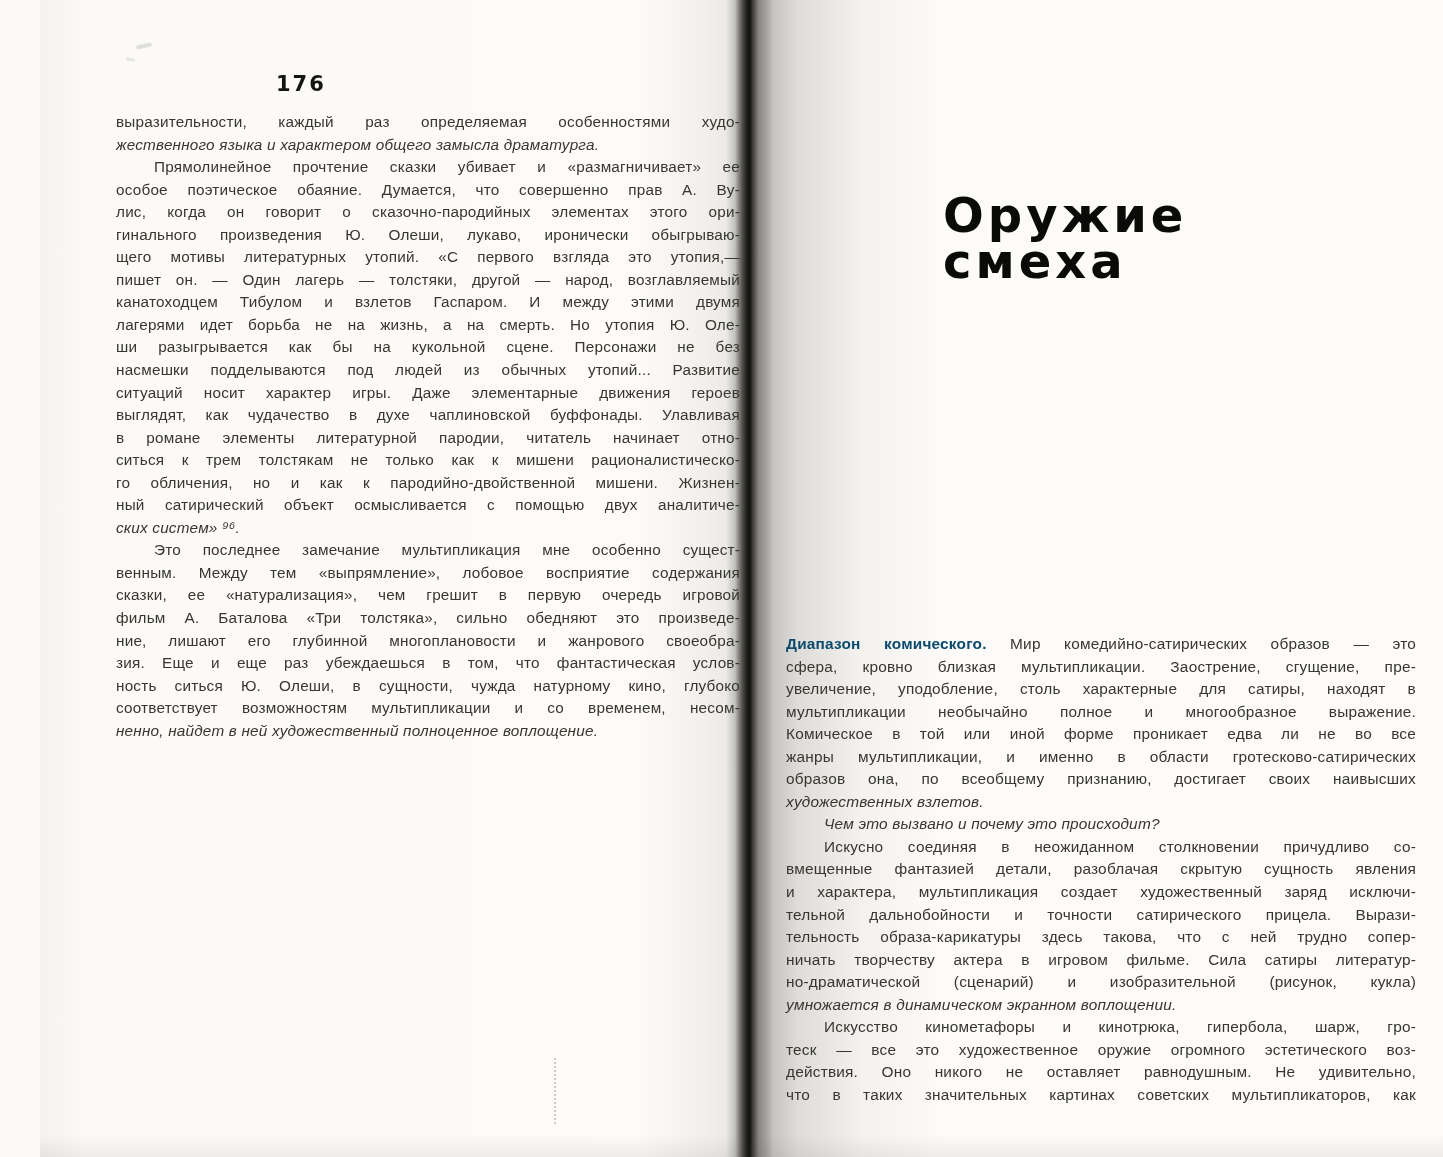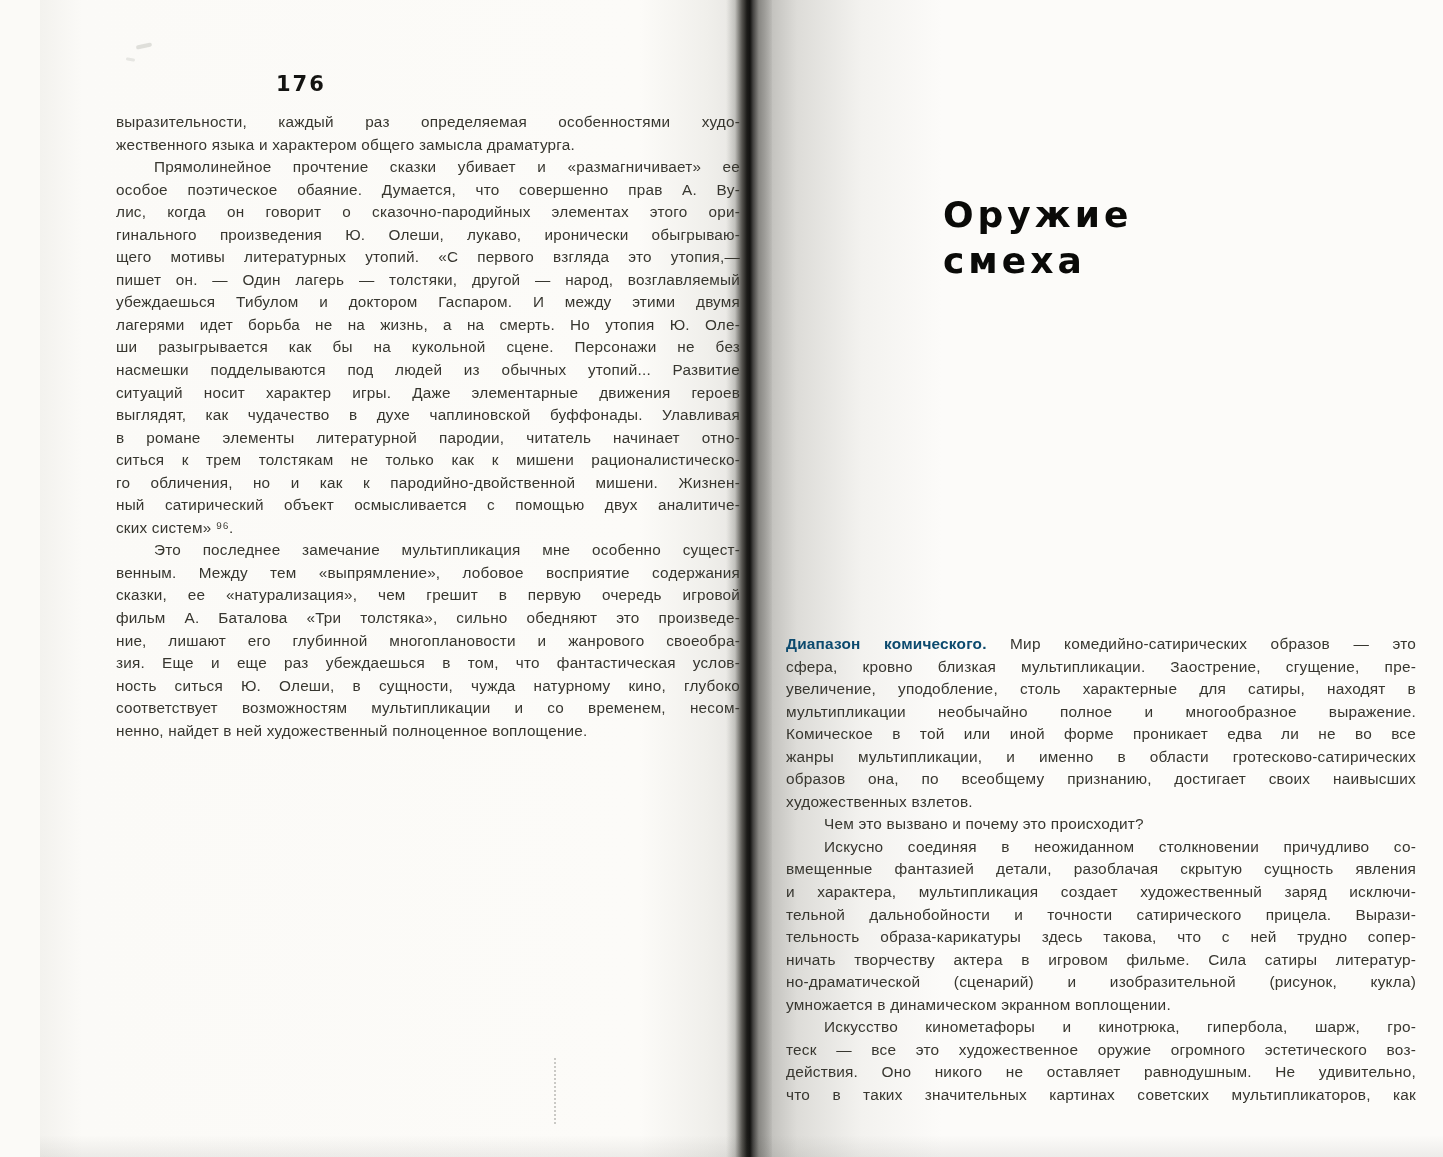--- a/index.html
+++ b/index.html
@@ -49,31 +49,31 @@
     position:absolute;left:236px;top:72px;
     font-size:21px;font-weight:700;letter-spacing:2px;color:#141412;
     font-family:"DejaVu Sans","Liberation Sans",sans-serif;
   }
   .textcol{position:absolute;color:#37362f;}
   .textcol .line{
     text-align:justify;text-align-last:justify;
     line-height:22.55px;height:22.55px;white-space:normal;
     letter-spacing:.2px;
   }
-  .textcol .line.last{text-align-last:left;}
+  .textcol .line.last{text-align-last:left;font-style:italic;}
   .textcol .line.indent{text-indent:38px;}
   .textcol b{font-weight:700;color:#0c4a6e;}
 
   .col-left{left:76px;top:111px;width:624px;font-size:15.3px;}
   .col-right{left:746px;top:633px;width:630px;font-size:15.4px;}
 
   .chapter{
     position:absolute;left:903px;top:192px;
     font-family:"DejaVu Sans","Liberation Sans",sans-serif;
-    font-weight:700;font-size:36px;line-height:46px;
+    font-weight:700;font-size:48px;line-height:46px;
     letter-spacing:4px;color:#0a0a08;
   }
 </style>
 </head>
 <body>
 
 <div class="scan">
 
   <div class="page-left"></div>
   <div class="page-right"></div>
@@ -92,21 +92,21 @@
         <div class="line">выразительности, каждый раз определяемая особенностями худо-</div>
         <div class="line last">жественного языка и характером общего замысла драматурга.</div>
       </div>
       <div class="para">
         <div class="line indent">Прямолинейное прочтение сказки убивает и «размагничивает» ее</div>
         <div class="line">особое поэтическое обаяние. Думается, что совершенно прав А. Ву-</div>
         <div class="line">лис, когда он говорит о сказочно-пародийных элементах этого ори-</div>
         <div class="line">гинального произведения Ю. Олеши, лукаво, иронически обыгрываю-</div>
         <div class="line">щего мотивы литературных утопий. «С первого взгляда это утопия,—</div>
         <div class="line">пишет он. — Один лагерь — толстяки, другой — народ, возглавляемый</div>
-        <div class="line">убеждаешься Тибулом и доктором Гаспаром. И между этими двумя</div>
+        <div class="line">канатоходцем Тибулом и взлетов Гаспаром. И между этими двумя</div>
         <div class="line">лагерями идет борьба не на жизнь, а на смерть. Но утопия Ю. Оле-</div>
         <div class="line">ши разыгрывается как бы на кукольной сцене. Персонажи не без</div>
         <div class="line">насмешки подделываются под людей из обычных утопий... Развитие</div>
         <div class="line">ситуаций носит характер игры. Даже элементарные движения героев</div>
         <div class="line">выглядят, как чудачество в духе чаплиновской буффонады. Улавливая</div>
         <div class="line">в романе элементы литературной пародии, читатель начинает отно-</div>
         <div class="line">ситься к трем толстякам не только как к мишени рационалистическо-</div>
         <div class="line">го обличения, но и как к пародийно-двойственной мишени. Жизнен-</div>
         <div class="line">ный сатирический объект осмысливается с помощью двух аналитиче-</div>
         <div class="line last">ских систем» ⁹⁶.</div>

